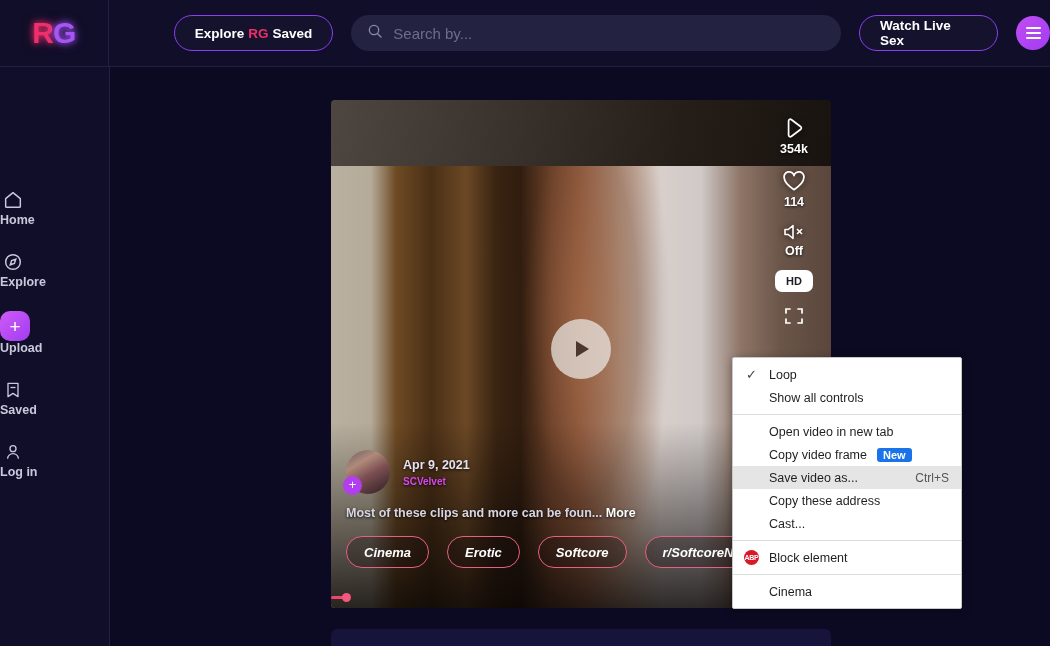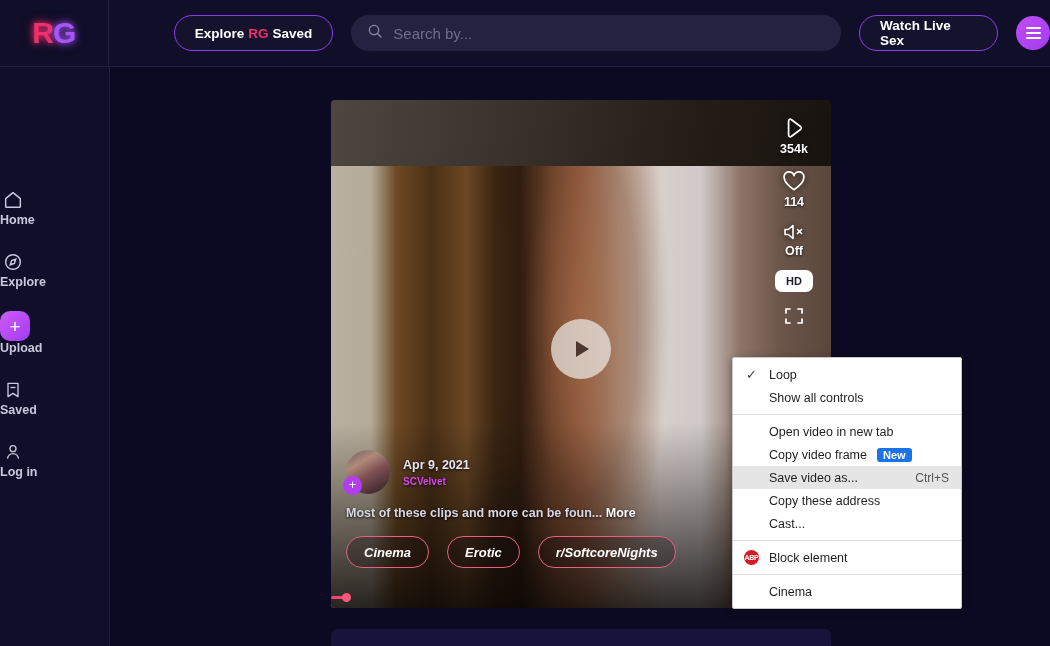--- a/index.html
+++ b/index.html
@@ -359,20 +359,21 @@
         </div>
         <div id="meta-desc">
           <span>Most of these clips and more can be foun...</span>
           <span class="more">More</span>
         </div>
       </div>
 
       <div id="tags">
         <span class="tag">Cinema</span>
         <span class="tag">Erotic</span>
+        <span class="tag">Softcore</span>
         <span class="tag">r/SoftcoreNights</span>
       </div>
 
       <div id="progress">
         <span class="bar"></span>
         <span class="knob"></span>
       </div>
     </div>
 
     <div id="next-card"></div>

